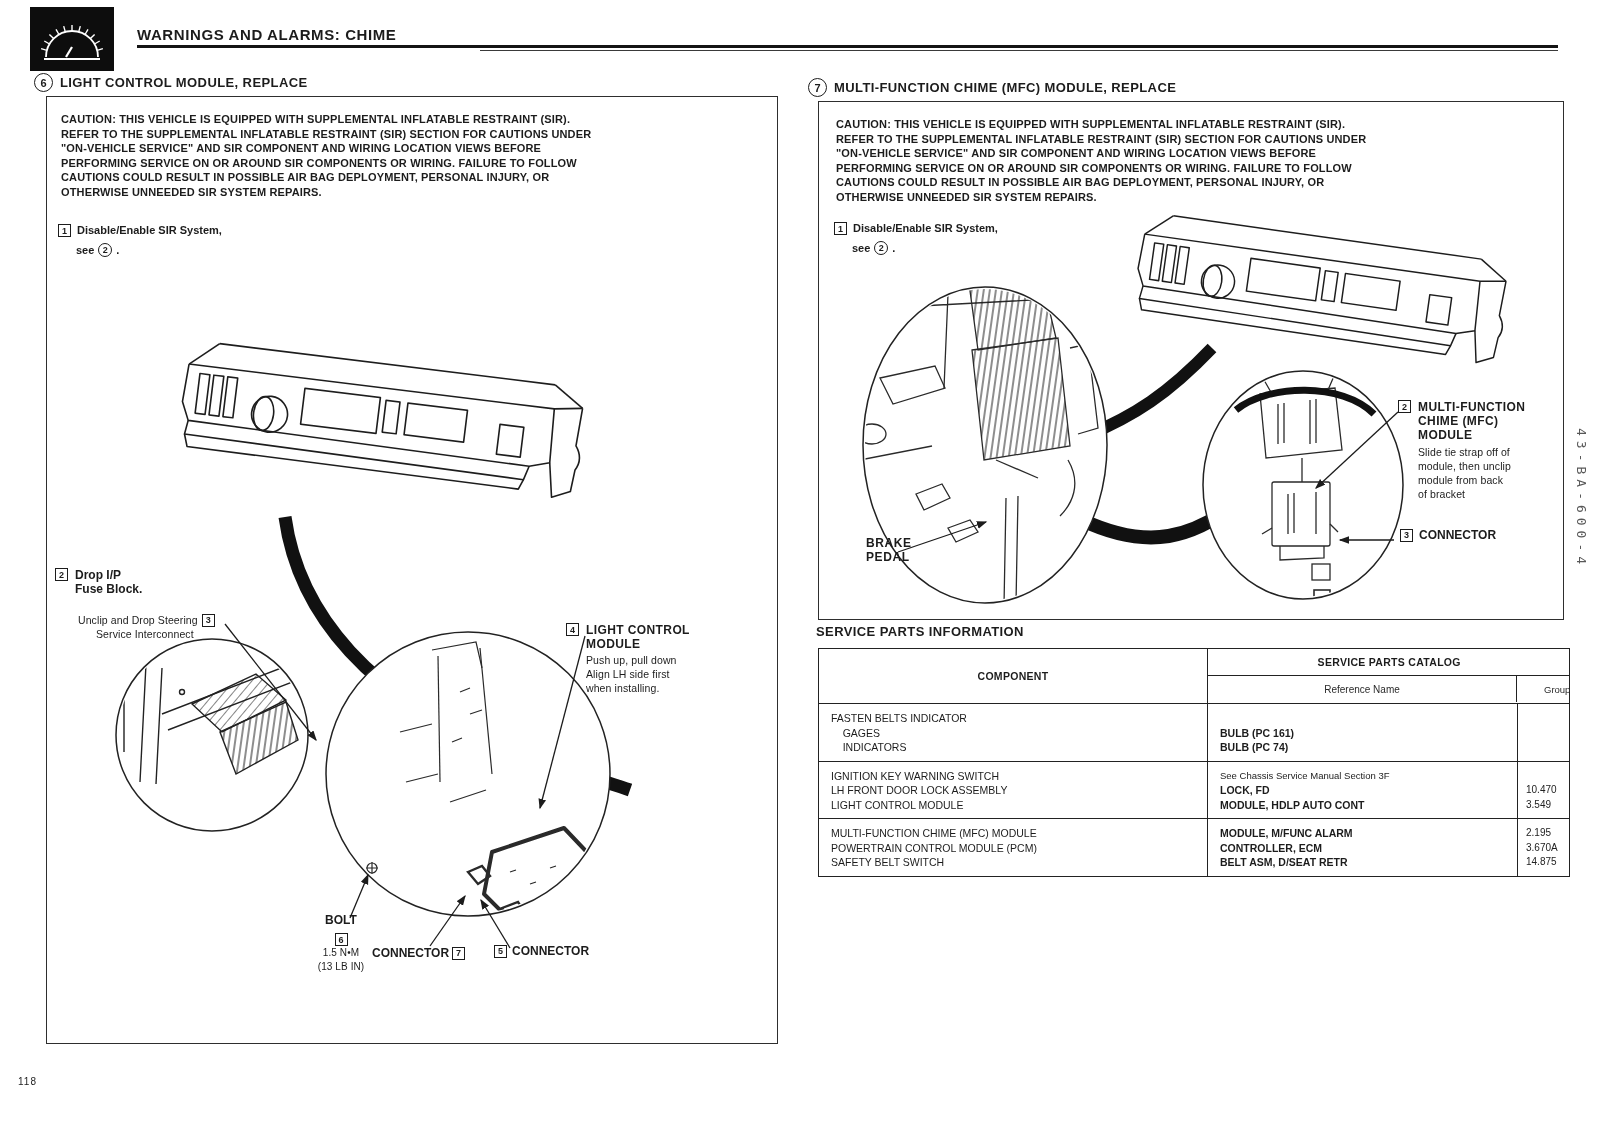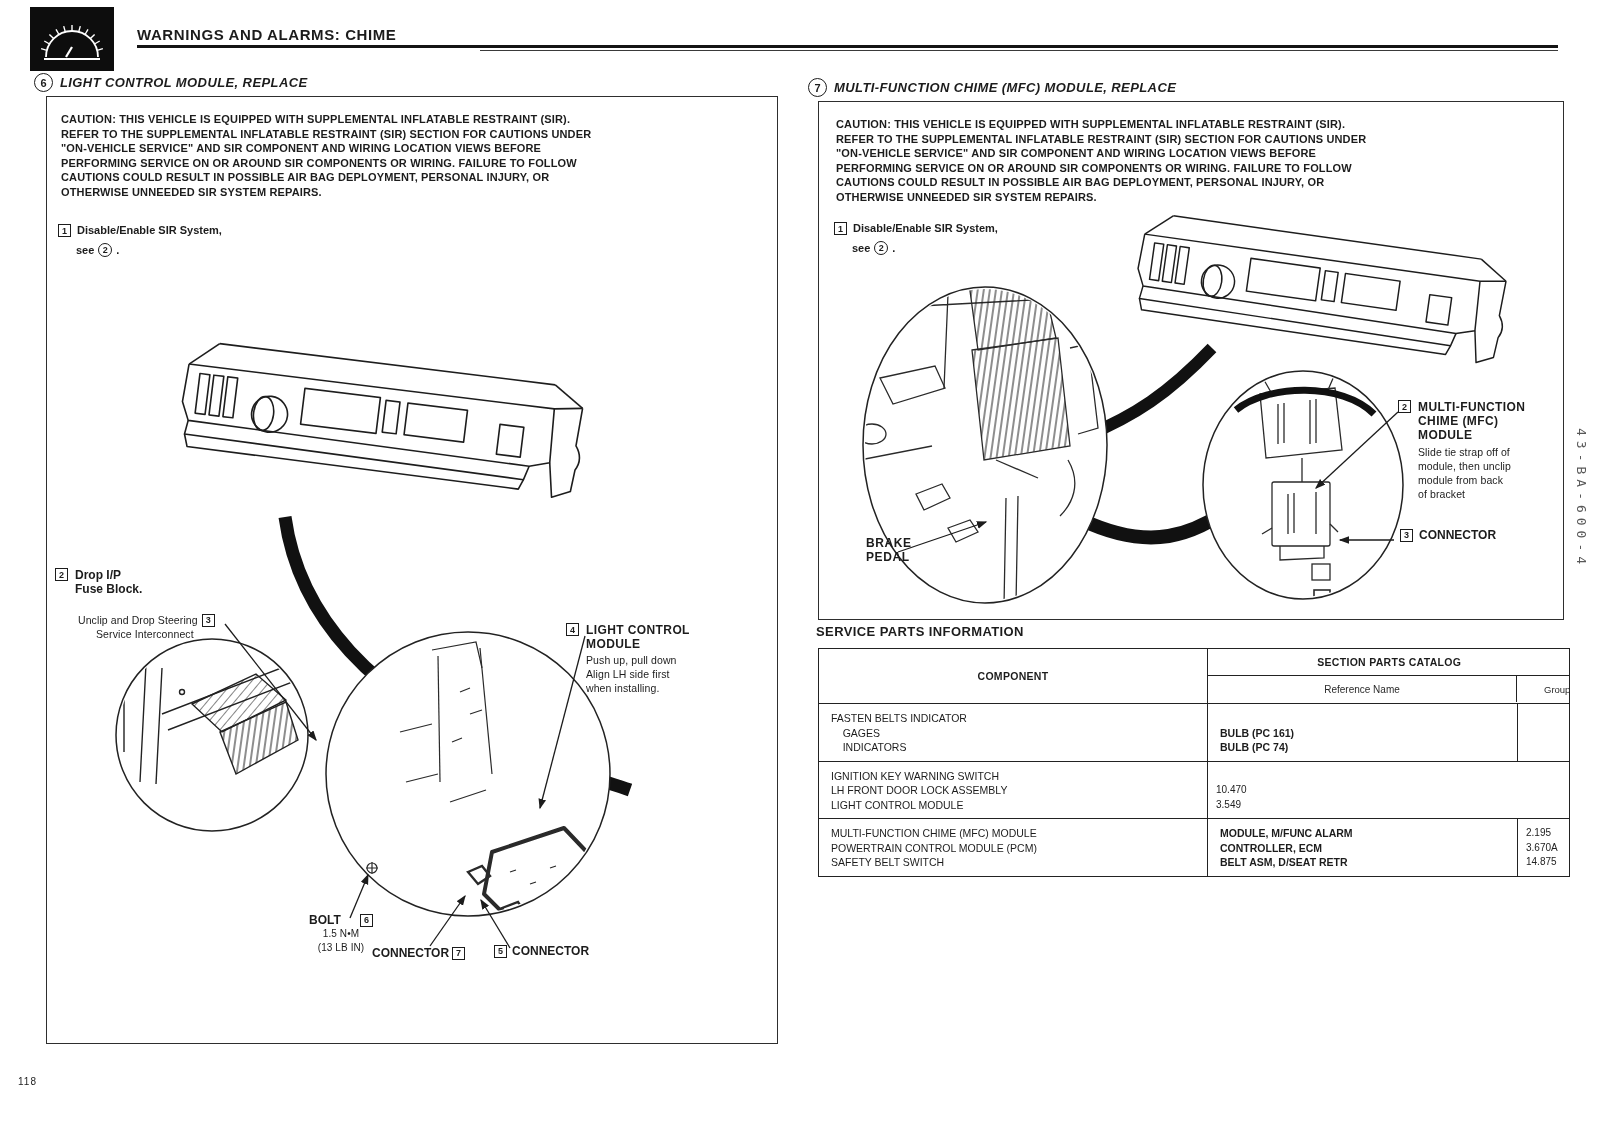--- a/index.html
+++ b/index.html
@@ -14,21 +14,21 @@
   .doc-title{font-size:15px;font-weight:bold;letter-spacing:.6px;}
   .title-rule{height:3px;background:#141414;}
   .title-rule2{height:1px;background:#3a3a3a;}
 
   .sec-head{display:flex;align-items:center;gap:7px;}
   .circle-num{
     width:19px;height:19px;border:1.6px solid #1c1c1c;border-radius:50%;
     display:inline-flex;align-items:center;justify-content:center;
     font-size:11px;font-weight:bold;flex:0 0 auto;box-sizing:border-box;
   }
-  .sec-title{font-size:13px;font-weight:bold;letter-spacing:.4px;font-style:italic;}
+  .sec-title{font-size:13px;font-weight:bold;letter-spacing:.4px;}
 
   .caution-box{border:1.2px solid #2e2e2e;background:transparent;}
   .caution-text{font-size:11px;font-weight:bold;line-height:14.5px;letter-spacing:.15px;}
 
   .box-num{
     width:13px;height:13px;border:1.2px solid #1c1c1c;
     display:inline-flex;align-items:center;justify-content:center;
     font-size:9px;font-weight:bold;flex:0 0 auto;box-sizing:border-box;background:#fff;
   }
   .mini-circle{
@@ -215,21 +215,21 @@
     <span class="box-num">4</span>
     <span>
       <span class="lbl preline" style="display:block;letter-spacing:.4px;">LIGHT CONTROL
 MODULE</span>
       <span class="note preline" style="display:block;margin-top:2px;">Push up, pull down
 Align LH side first
 when installing.</span>
     </span>
   </div>
   <div class="abs" style="left:296px;top:913px;width:90px;text-align:center;">
-    <div class="lblrow" style="justify-content:center;align-items:center;gap:19px;">
+    <div class="lblrow" style="justify-content:center;align-items:center;gap:6px;flex-direction:column;">
       <span class="lbl">BOLT</span>
       <span class="box-num">6</span>
     </div>
     <div class="note" style="font-size:10px;">1.5 N•M</div>
     <div class="note" style="font-size:10px;">(13 LB IN)</div>
   </div>
   <div class="abs lblrow" style="left:372px;top:946px;align-items:center;gap:3px;">
     <span class="lbl">CONNECTOR</span>
     <span class="box-num">7</span>
   </div>
@@ -334,21 +334,21 @@
     <span class="box-num">3</span>
     <span class="lbl">CONNECTOR</span>
   </div>
 
   <div class="abs sp-title" style="left:816px;top:624px;">SERVICE PARTS INFORMATION</div>
 
   <div class="abs sp-table" style="left:818px;top:648px;width:752px;">
     <div class="sp-head">
       <div class="c-comp hd-txt" style="display:flex;align-items:center;justify-content:center;min-height:54px;">COMPONENT</div>
       <div style="flex:1 1 auto;border-left:1.5px solid #222;">
-        <div class="hd-txt" style="height:26px;display:flex;align-items:center;justify-content:center;">SECTION PARTS CATALOG</div>
+        <div class="hd-txt" style="height:26px;display:flex;align-items:center;justify-content:center;">SERVICE PARTS CATALOG</div>
         <div style="display:flex;border-top:1.2px solid #222;">
           <div class="hd-sub" style="width:308px;height:26px;display:flex;align-items:center;justify-content:center;">Reference Name</div>
           <div class="hd-sub" style="flex:1 1 auto;border-left:1.2px solid #222;height:26px;display:flex;align-items:center;justify-content:center;font-size:9.5px;padding-left:27px;">Group</div>
         </div>
       </div>
     </div>
 
     <div class="sp-row">
       <div class="c-comp cell pre">FASTEN BELTS INDICATOR
     GAGES
@@ -356,20 +356,25 @@
       <div class="c-ref cell cell-b pre">
 BULB (PC 161)
 BULB (PC 74)</div>
       <div class="c-grp grp-cell pre"></div>
     </div>
 
     <div class="sp-row">
       <div class="c-comp cell pre">IGNITION KEY WARNING SWITCH
 LH FRONT DOOR LOCK ASSEMBLY
 LIGHT CONTROL MODULE</div>
+      <div class="c-ref cell">
+        <div class="ref-note">See Chassis Service Manual Section 3F</div>
+        <div class="cell-b pre">LOCK, FD
+MODULE, HDLP AUTO CONT</div>
+      </div>
       <div class="c-grp grp-cell pre">
 10.470
 3.549</div>
     </div>
 
     <div class="sp-row">
       <div class="c-comp cell pre">MULTI-FUNCTION CHIME (MFC) MODULE
 POWERTRAIN CONTROL MODULE (PCM)
 SAFETY BELT SWITCH</div>
       <div class="c-ref cell cell-b pre">MODULE, M/FUNC ALARM

